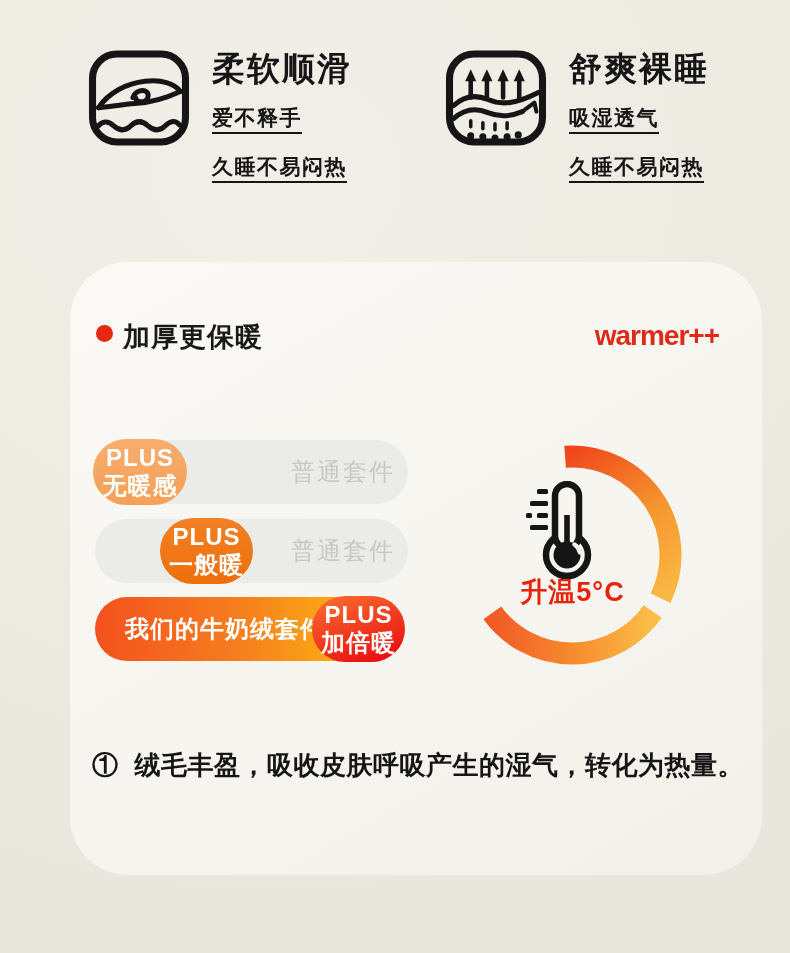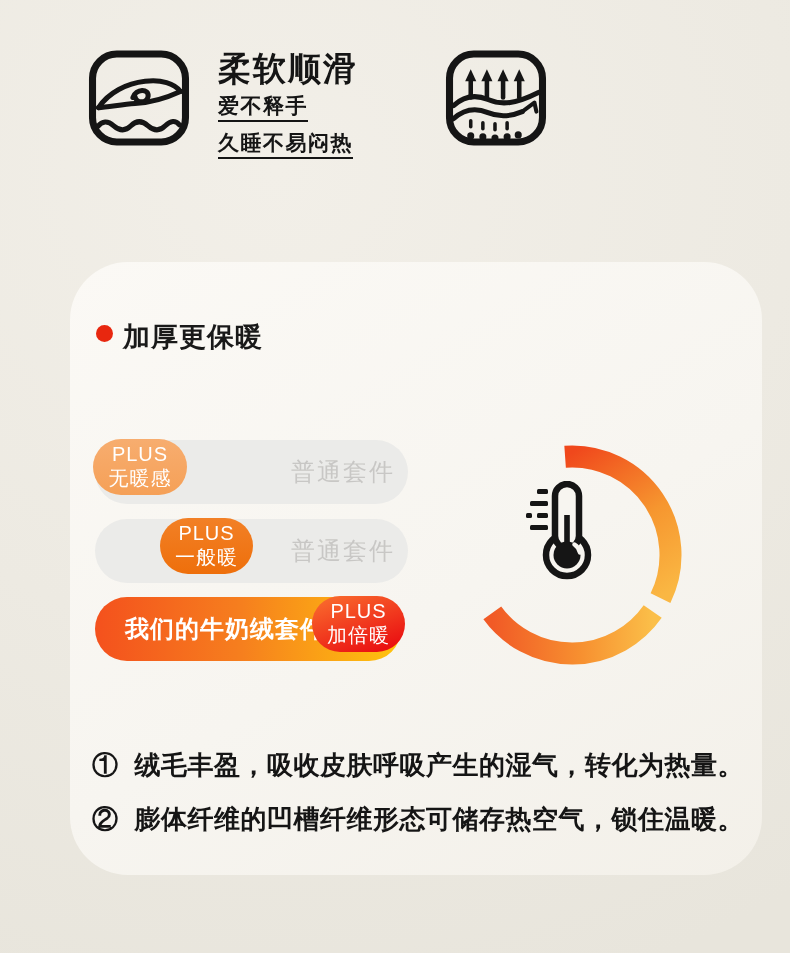--- a/index.html
+++ b/index.html
@@ -2,43 +2,43 @@
 <html><head>
 <meta charset="utf-8">
 <style>
   html,body{margin:0;padding:0;}
   body{
     width:790px;height:953px;overflow:hidden;position:relative;
     background:radial-gradient(120% 90% at 35% 18%, #F2EFE8 0%, #EDEAE2 55%, #E8E5DC 100%);
     font-family:"Liberation Sans","DejaVu Sans",sans-serif;
     -webkit-font-smoothing:antialiased;
   }
-  .feature{position:absolute;top:50px;display:flex;gap:28px;align-items:flex-start;}
+  .feature{position:absolute;top:50px;display:flex;gap:22px;align-items:flex-start;}
   .feature.f1{left:88px;}
   .feature.f2{left:445px;}
   .ficon{width:102px;height:96px;display:block;}
   .ftitle{font-size:33px;font-weight:900;color:#151515;letter-spacing:2px;line-height:1;margin-top:2px;}
   .fsub{font-size:21px;font-weight:700;color:#151515;letter-spacing:1.5px;
-        border-bottom:2.5px solid #151515;padding-bottom:3px;margin-top:9px;width:fit-content;line-height:1.1;}
+        border-bottom:2.5px solid #151515;padding-bottom:3px;margin-top:21px;width:fit-content;line-height:1.1;}
   .card{
     position:absolute;left:70px;top:262px;width:650px;height:613px;border-radius:58px;
     background:linear-gradient(150deg,#FBF9F5 0%,#F7F5F0 55%,#F3F0E9 100%);
     padding-left:42px;
   }
   .dot{position:absolute;left:26px;top:63px;width:17px;height:17px;border-radius:50%;background:#E8270F;}
   .heading{position:absolute;left:53px;top:57px;font-size:27px;font-weight:800;color:#191919;letter-spacing:1px;}
   .brand{position:absolute;right:43px;top:58px;font-size:28px;font-weight:900;color:#DD2B17;letter-spacing:-1px;}
   .bar{position:absolute;left:25px;width:313px;height:64px;border-radius:32px;background:#EBEBE9;}
   .bar1{top:178px;}
   .bar2{top:257px;}
   .bar3{top:335px;width:306px;background:linear-gradient(90deg,#F4511D 0%,#F67F1E 48%,#FFC50D 100%);}
   .bar-label{position:absolute;left:188px;width:120px;top:0;height:64px;line-height:64px;text-align:center;
              font-size:24px;color:#C8C7C5;letter-spacing:2px;}
-  .pill{position:absolute;top:-1px;height:56px;border-radius:33px;display:flex;flex-direction:column;
-        justify-content:center;align-items:center;color:#fff;font-weight:400;font-size:20px;line-height:1.18;letter-spacing:1px;}
+  .pill{position:absolute;top:-1px;height:66px;border-radius:33px;display:flex;flex-direction:column;
+        justify-content:center;align-items:center;color:#fff;font-weight:700;font-size:24px;line-height:1.18;letter-spacing:1px;}
   .pill.p1{left:-2px;width:94px;background:linear-gradient(180deg,#F7AD6F,#F5A057);}
   .pill.p2{left:65px;width:93px;background:linear-gradient(180deg,#F28026,#EE6F0B);}
   .pill.p3{left:217px;width:93px;background:linear-gradient(160deg,#F8642B 12%,#EA1112 88%);}
   .bar3-label{position:absolute;left:30px;top:0;height:64px;line-height:64px;color:#fff;
               font-size:24px;font-weight:800;letter-spacing:1px;}
   .gauge-svg{position:absolute;left:390px;top:181px;}
   .thermo-svg{position:absolute;left:454px;top:219px;}
   .gauge-label{position:absolute;left:415px;top:312px;width:175px;text-align:center;
                font-size:27px;font-weight:800;color:#E72409;letter-spacing:1px;}
   .notes{position:absolute;left:22px;top:486px;}
@@ -91,25 +91,31 @@
         <line x1="61" y1="72" x2="61" y2="78"></line>
     </g>
     <g fill="#151515">
       <circle cx="25" cy="85" r="3.5"></circle>
         <circle cx="37" cy="86" r="3.5"></circle>
       <circle cx="49" cy="87" r="3.5"></circle>
         <circle cx="61" cy="86" r="3.5"></circle>
         <circle cx="72" cy="84" r="3.5"></circle>
     </g>
   </svg>
+  <div>
+    <div class="ftitle">舒爽裸睡</div>
+    <div class="fsub">吸湿透气</div>
+    <div class="fsub">久睡不易闷热</div>
+  </div>
 </div>
 
 <div class="card">
   <span class="dot"></span>
   <div class="heading">加厚更保暖</div>
+  <div class="brand">warmer++</div>
 
   <div class="bar bar1">
     <span class="bar-label">普通套件</span>
     <span class="pill p1">
       <span>PLUS</span>
       <span>无暖感</span>
     </span>
   </div>
 
   <div class="bar bar2">
@@ -153,18 +159,18 @@
     <rect x="40.2" y="34" width="5.6" height="32" fill="#151515"></rect>
     <g fill="#151515">
       <rect x="13" y="8" width="11" height="5" rx="1.5"></rect>
       <rect x="6" y="20" width="18" height="5" rx="1.5"></rect>
       <rect x="13" y="32" width="11" height="5" rx="1.5"></rect>
       <rect x="2" y="32" width="6" height="5" rx="1.5"></rect>
       <rect x="6" y="44" width="18" height="5" rx="1.5"></rect>
     </g>
   </svg>
 
+  <div class="gauge-label">升温5°C</div>
 
   <div class="notes">
     <div class="note-line">① 绒毛丰盈，吸收皮肤呼吸产生的湿气，转化为热量。</div>
-    <div class="note-line">② 膨体纤维的凹槽纤维形态可储存热空气，锁住温暖。</div>
   </div>
 </div>
 
 </body></html>

